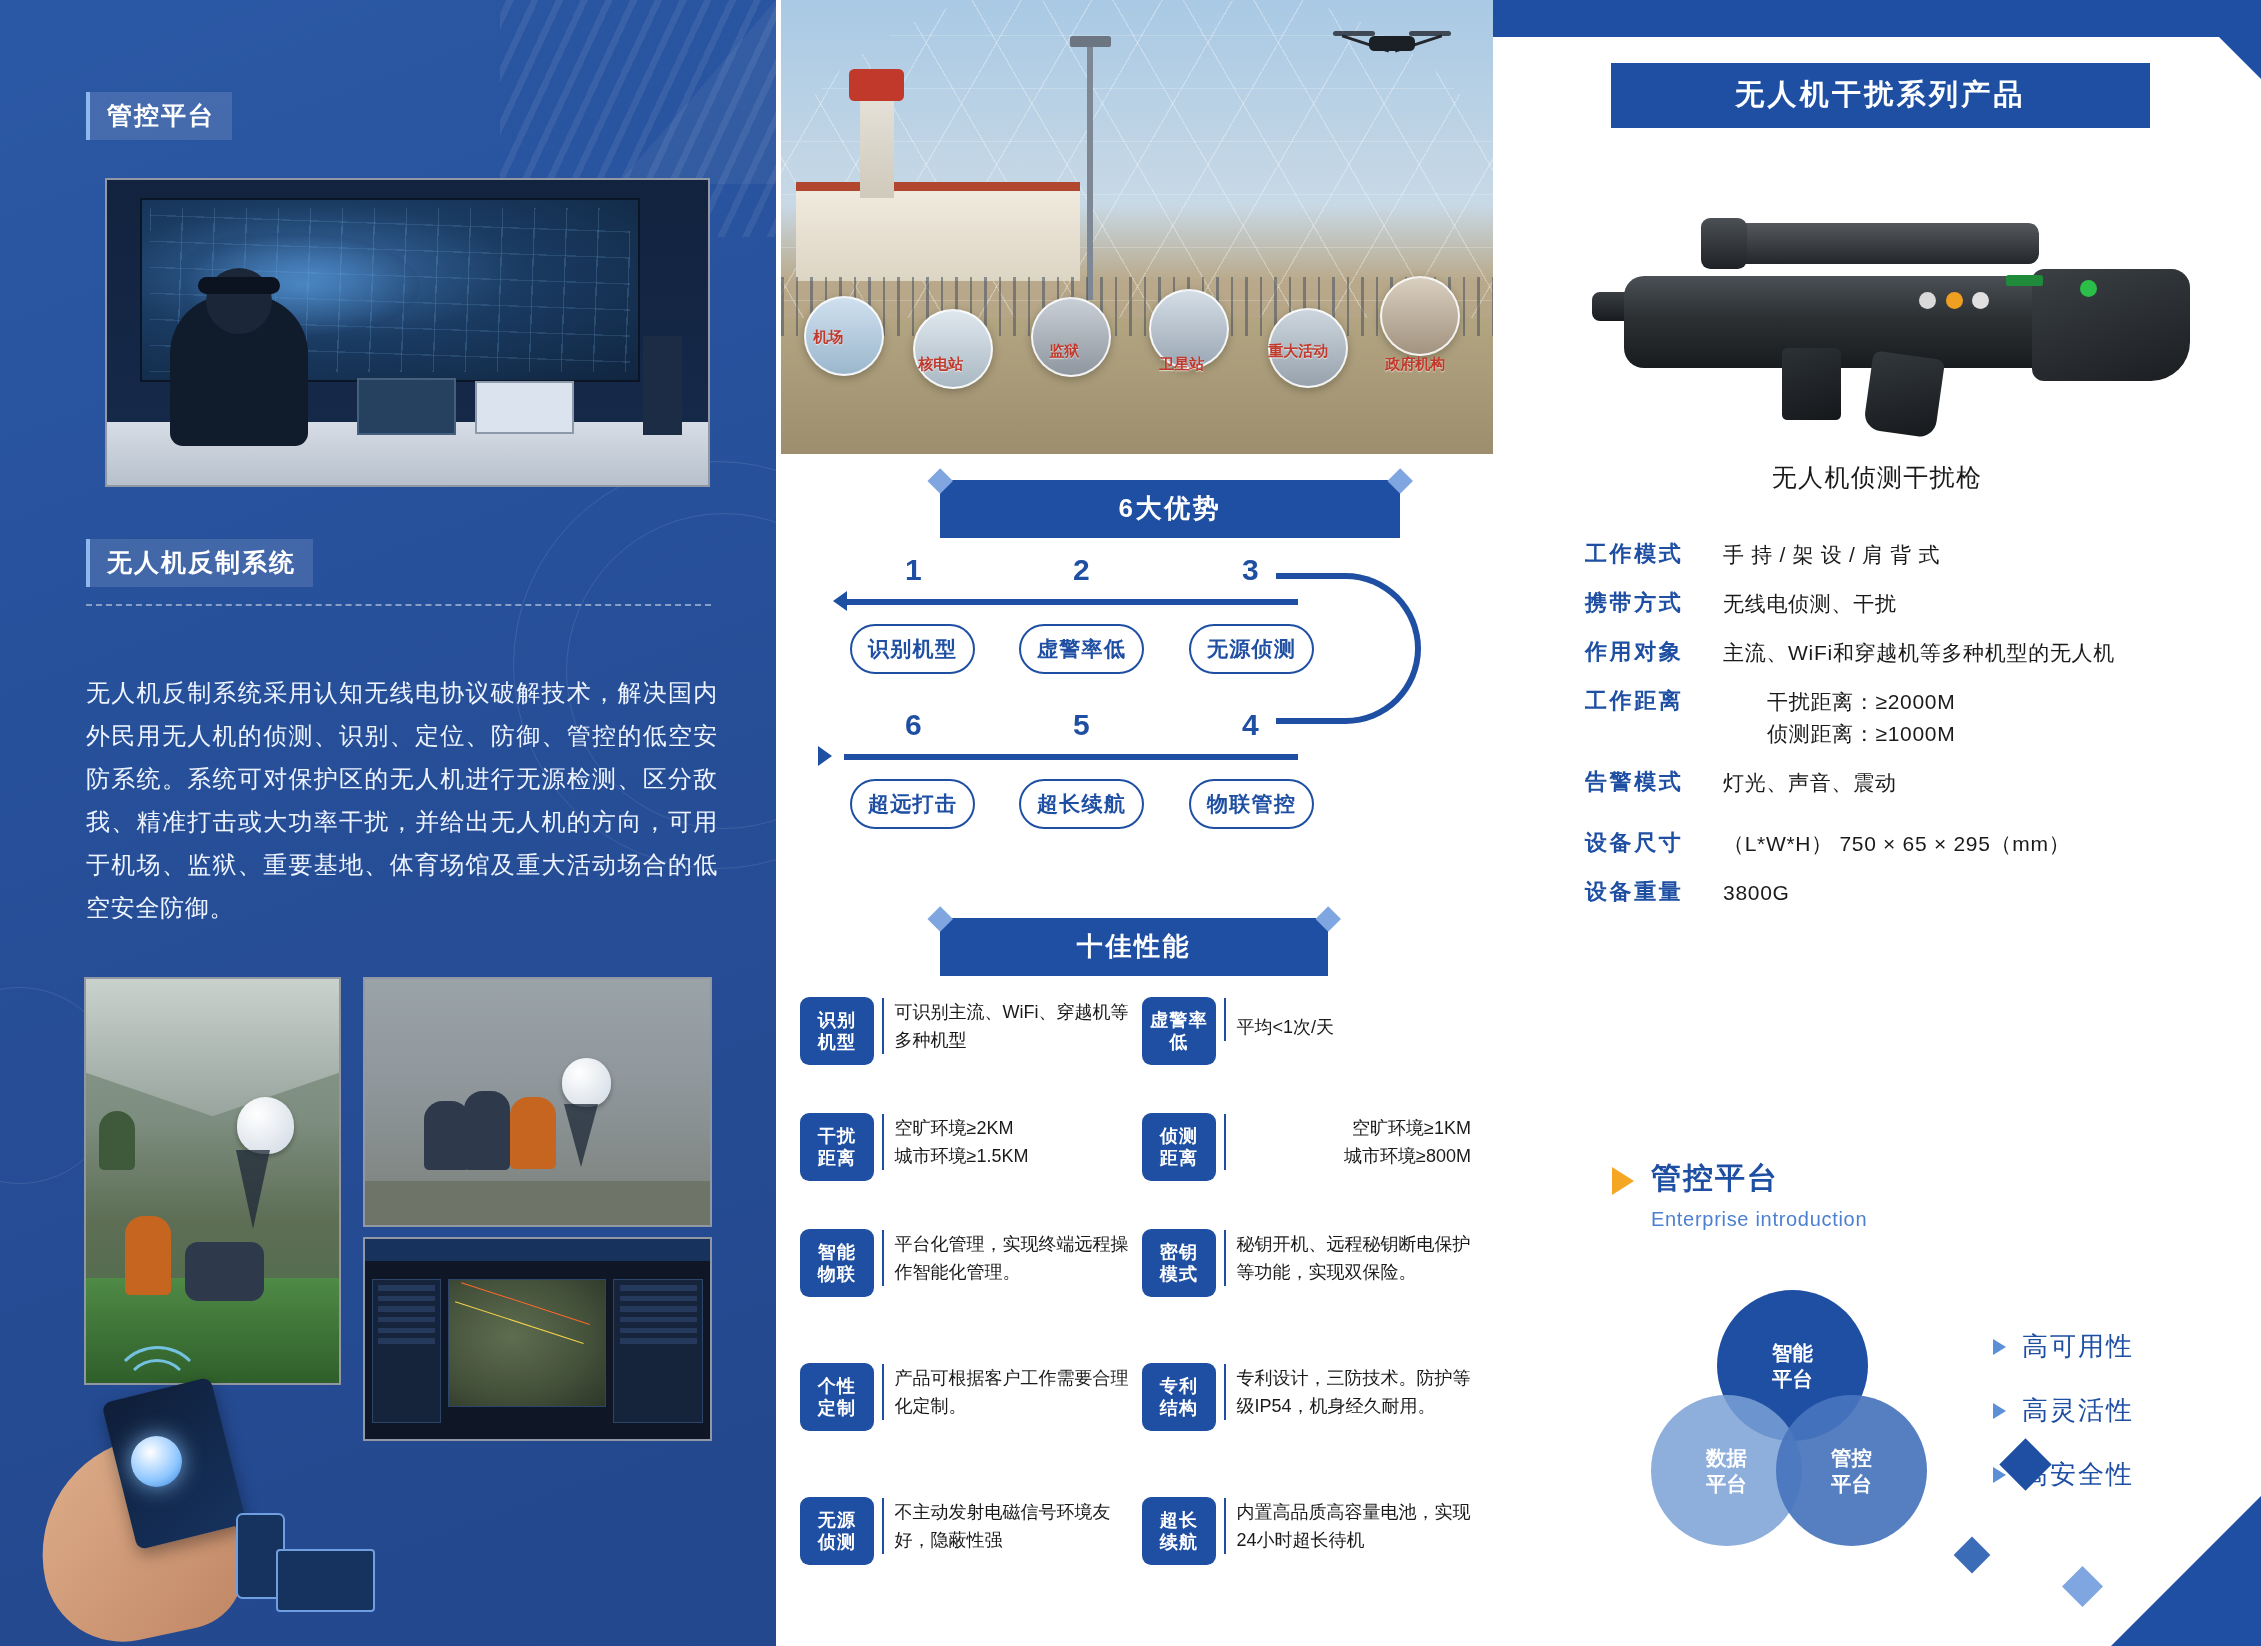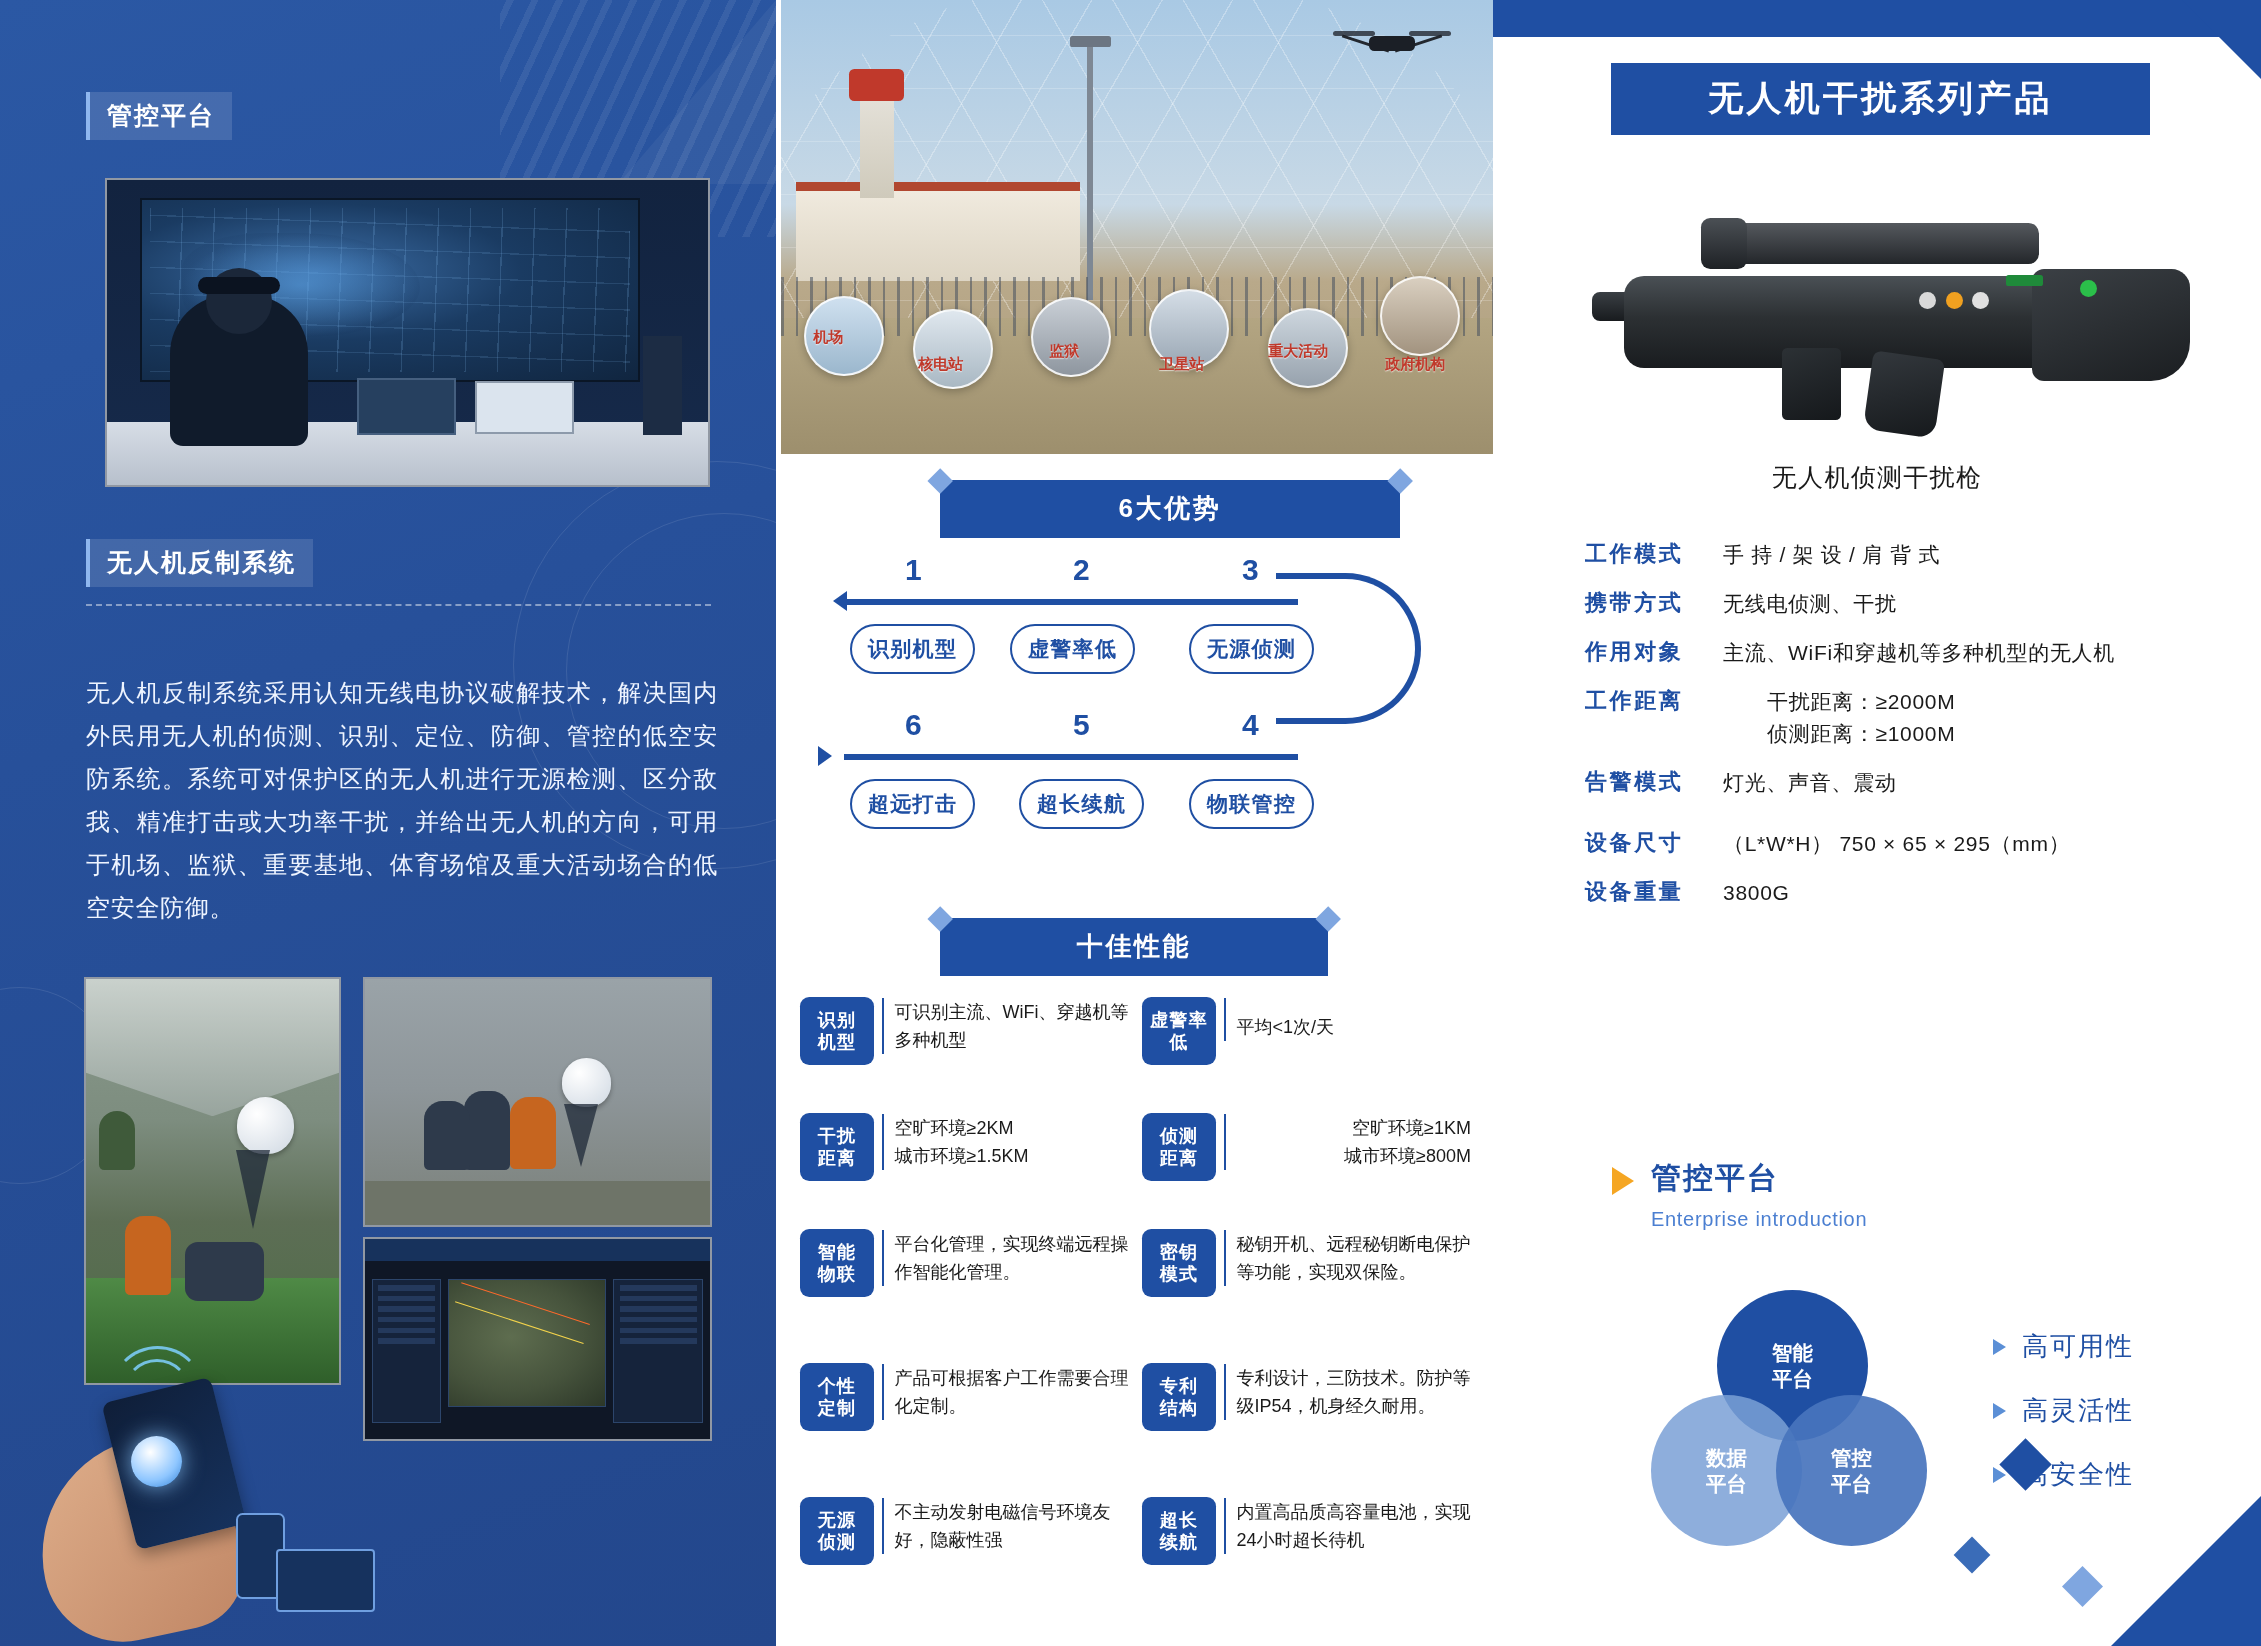--- a/index.html
+++ b/index.html
@@ -291,21 +291,21 @@
   
   .right-panel { position:absolute; left:1493px; top:0; width:768px; height:1647px; background:#fff; }
   .rp-topbar { position:absolute; left:0; top:0; width:100%; height:37px; background:#1f4fa3; }
   .rp-corner-tr {
     position:absolute; right:0; top:0; width:0; height:0;
     border-top: 79px solid #1f4fa3; border-left: 79px solid transparent;
   }
   .rp-title {
     position:absolute; left:118px; top:63px; width:539px;
     background:#1f4fa3; color:#fff; text-align:center;
-    font-size:35px; font-weight:bold; letter-spacing:3.3px;
+    font-size:29px; font-weight:bold; letter-spacing:3.3px;
     padding:12px 0 13px 0;
   }
   .gun-wrap { position:absolute; left:92px; top:151px; width:592px; height:296px; }
   .gun-body {
     position:absolute; left:39px; top:125px; width:500px; height:92px;
     background: linear-gradient(180deg,#4a5055 0%, #2c3033 45%, #191c1f 100%);
     border-radius: 20px 12px 12px 20px;
   }
   .gun-stock {
     position:absolute; right:-13px; top:118px; width:158px; height:112px;
@@ -505,21 +505,21 @@
   <div class="adv-wrap">
     <div class="adv-num" style="left:129px; top:0;">1</div>
     <div class="adv-num" style="left:297px; top:0;">2</div>
     <div class="adv-num" style="left:466px; top:0;">3</div>
 
     <div class="adv-line" style="left:68px; top:46px; width:454px; height:6px;"></div>
     <div class="adv-arrow-l" style="top:38px;"></div>
     <div class="adv-u"></div>
 
     <div class="pill" style="left:74px; top:71px;">识别机型</div>
-    <div class="pill" style="left:234px; top:71px;text-align:right;">虚警率低</div>
+    <div class="pill" style="left:243px; top:71px;text-align:right;">虚警率低</div>
     <div class="pill" style="left:413px; top:71px;">无源侦测</div>
 
     <div class="adv-num" style="left:129px; top:155px;">6</div>
     <div class="adv-num" style="left:297px; top:155px;">5</div>
     <div class="adv-num" style="left:466px; top:155px;">4</div>
 
     <div class="adv-line" style="left:68px; top:201px; width:454px; height:6px;"></div>
     <div class="adv-arrow-l" style="top:193px; transform: rotate(180deg); left:42px;"></div>
 
     <div class="pill" style="left:74px; top:226px;">超远打击</div>

